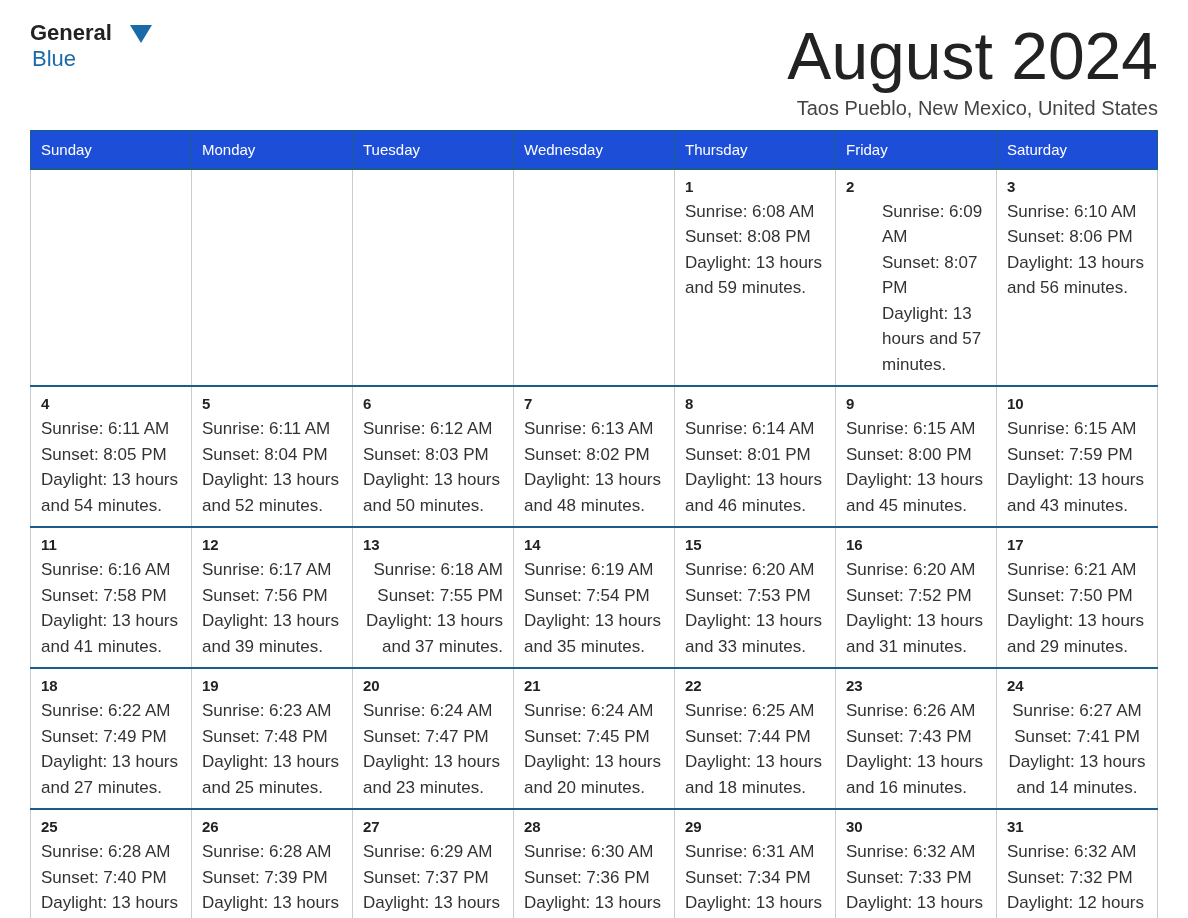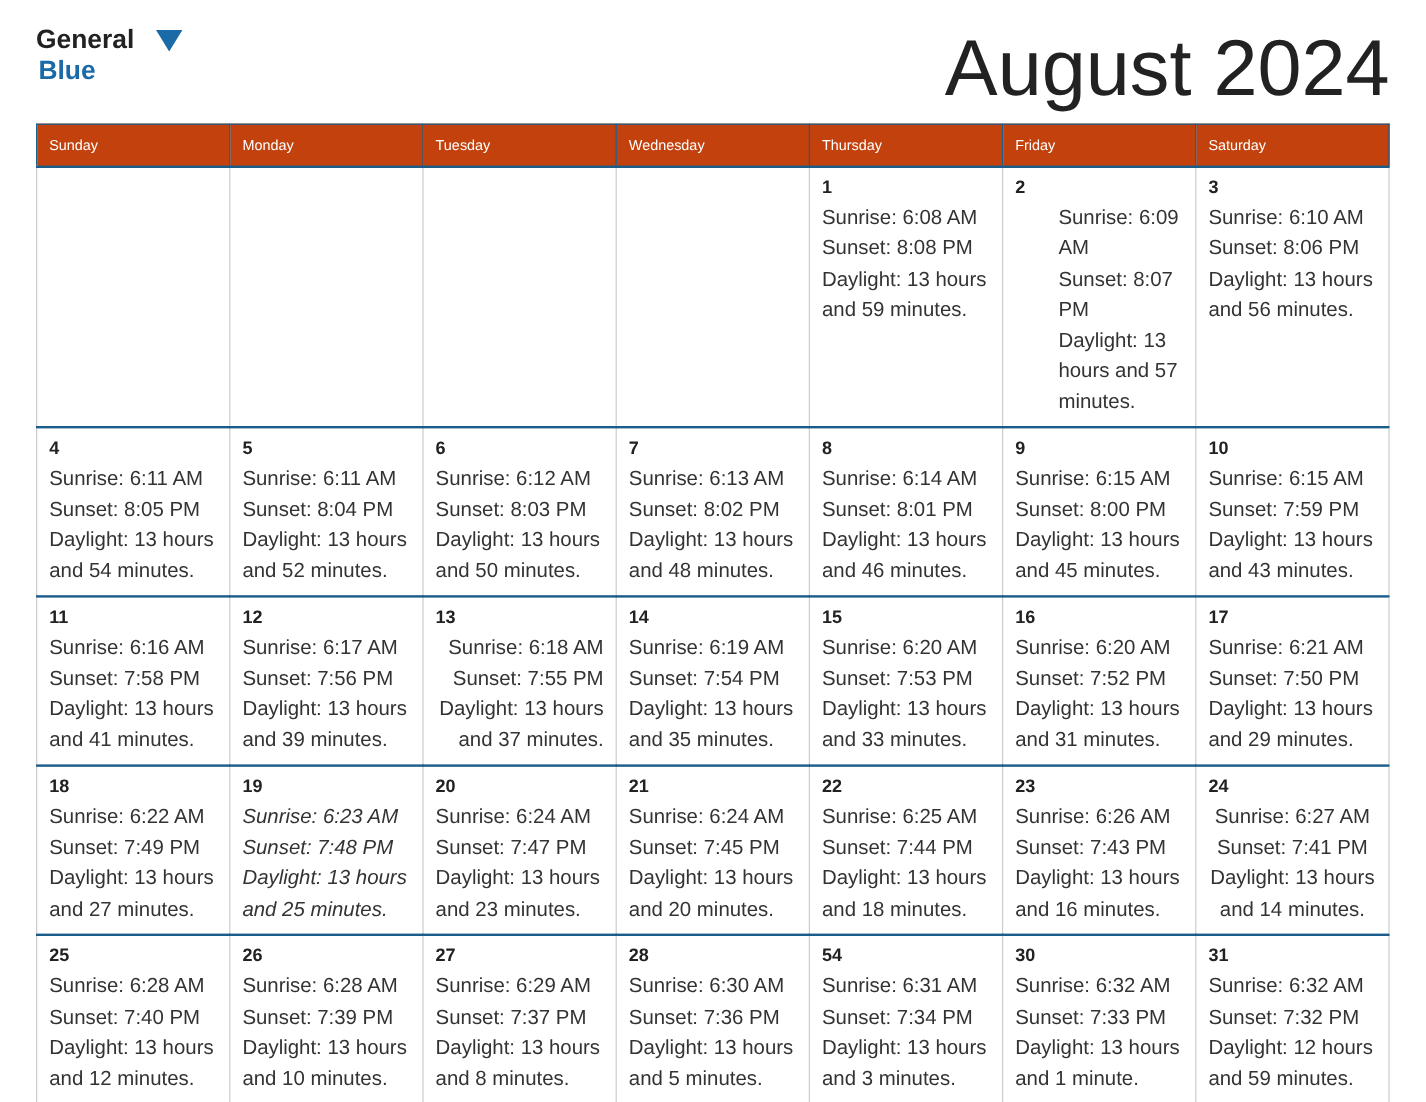--- a/index.html
+++ b/index.html
@@ -22,21 +22,21 @@
       align-items: center;
       gap: 4px;
     }
     .logo-text-general {
       font-size: 22px;
       font-weight: bold;
       color: #222;
     }
     .logo-text-blue {
       font-size: 22px;
-      font-weight: bold;
+      font-weight: normal;
       color: #1a6aa8;
     }
     .title-block {
       text-align: right;
     }
     .month-title {
       font-size: 66px;
       font-weight: normal;
       color: #222;
       line-height: 1.1;
@@ -45,23 +45,23 @@
       font-size: 20px;
       color: #444;
       margin-top: 4px;
     }
     .calendar {
       width: 100%;
       border-collapse: collapse;
       margin-top: 10px;
     }
     .calendar th {
-      background-color: #c2410c;
+      background-color: #1d4ed8;
       color: #fff;
-      font-size: 12px;
+      font-size: 15px;
       font-weight: normal;
       padding: 10px 10px;
       border: 1px solid #1a5c8a;
       text-align: left;
     }
     .calendar td {
       vertical-align: top;
       border: 1px solid #ccc;
       padding: 8px 10px;
       width: 14.28%;
@@ -98,20 +98,21 @@
         <span class="logo-text-general">General</span>
         <svg width="22" height="18" viewBox="0 0 22 18" style="margin-left:2px; margin-top:2px;">
           <polygon points="0,0 22,0 11,18" fill="#1a6aa8"></polygon>
         </svg>
       </div>
       <span class="logo-text-blue" style="margin-left:2px;">Blue</span>
     </div>
   </div>
   <div class="title-block">
     <div class="month-title">August 2024</div>
+    <div class="location-title">Taos Pueblo, New Mexico, United States</div>
   </div>
 </div>
 
 <table class="calendar">
   <thead>
     <tr>
     <th>Sunday</th>
         <th>Monday</th>
         <th>Tuesday</th>
         <th>Wednesday</th>
@@ -235,21 +236,21 @@
       </tr>
       <tr>
         <td>
           <span class="day-number">18</span>
           <div class="day-info" style="white-space: pre-line;">Sunrise: 6:22 AM
 Sunset: 7:49 PM
 Daylight: 13 hours and 27 minutes.</div>
         </td>
         <td>
           <span class="day-number">19</span>
-          <div class="day-info" style="white-space: pre-line; font-style: italic;">Sunrise: 6:23 AM
+          <div class="day-info" style="white-space: pre-line;">Sunrise: 6:23 AM
 Sunset: 7:48 PM
 Daylight: 13 hours and 25 minutes.</div>
         </td>
         <td>
           <span class="day-number">20</span>
           <div class="day-info" style="white-space: pre-line;">Sunrise: 6:24 AM
 Sunset: 7:47 PM
 Daylight: 13 hours and 23 minutes.</div>
         </td>
         <td>
@@ -296,21 +297,21 @@
 Sunset: 7:37 PM
 Daylight: 13 hours and 8 minutes.</div>
         </td>
         <td>
           <span class="day-number">28</span>
           <div class="day-info" style="white-space: pre-line;">Sunrise: 6:30 AM
 Sunset: 7:36 PM
 Daylight: 13 hours and 5 minutes.</div>
         </td>
         <td>
-          <span class="day-number">54</span>
+          <span class="day-number">29</span>
           <div class="day-info" style="white-space: pre-line;">Sunrise: 6:31 AM
 Sunset: 7:34 PM
 Daylight: 13 hours and 3 minutes.</div>
         </td>
         <td>
           <span class="day-number">30</span>
           <div class="day-info" style="white-space: pre-line;">Sunrise: 6:32 AM
 Sunset: 7:33 PM
 Daylight: 13 hours and 1 minute.</div>
         </td>

